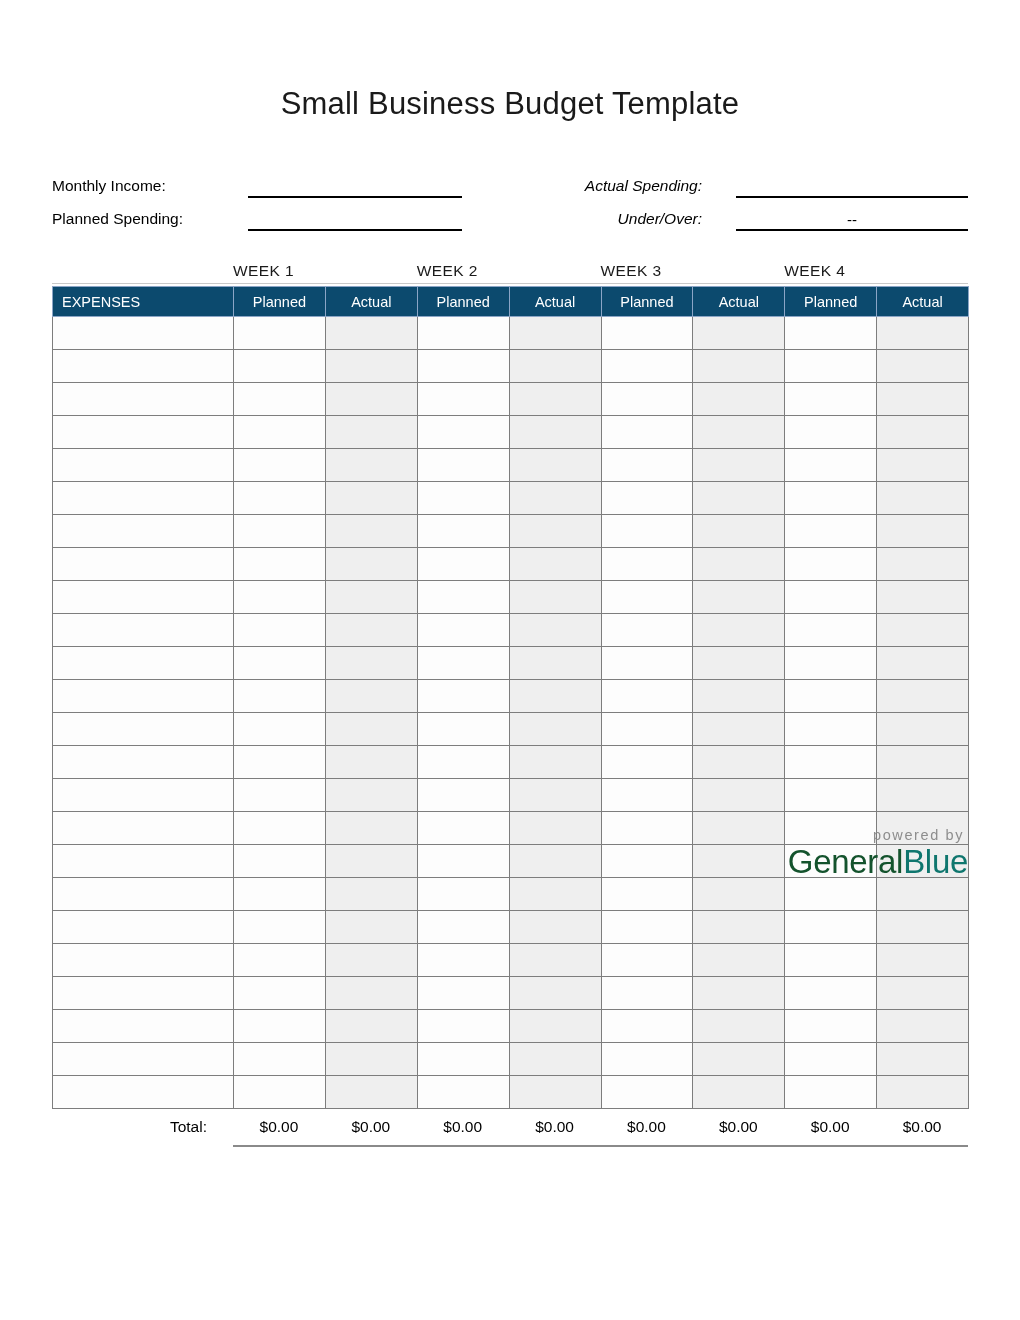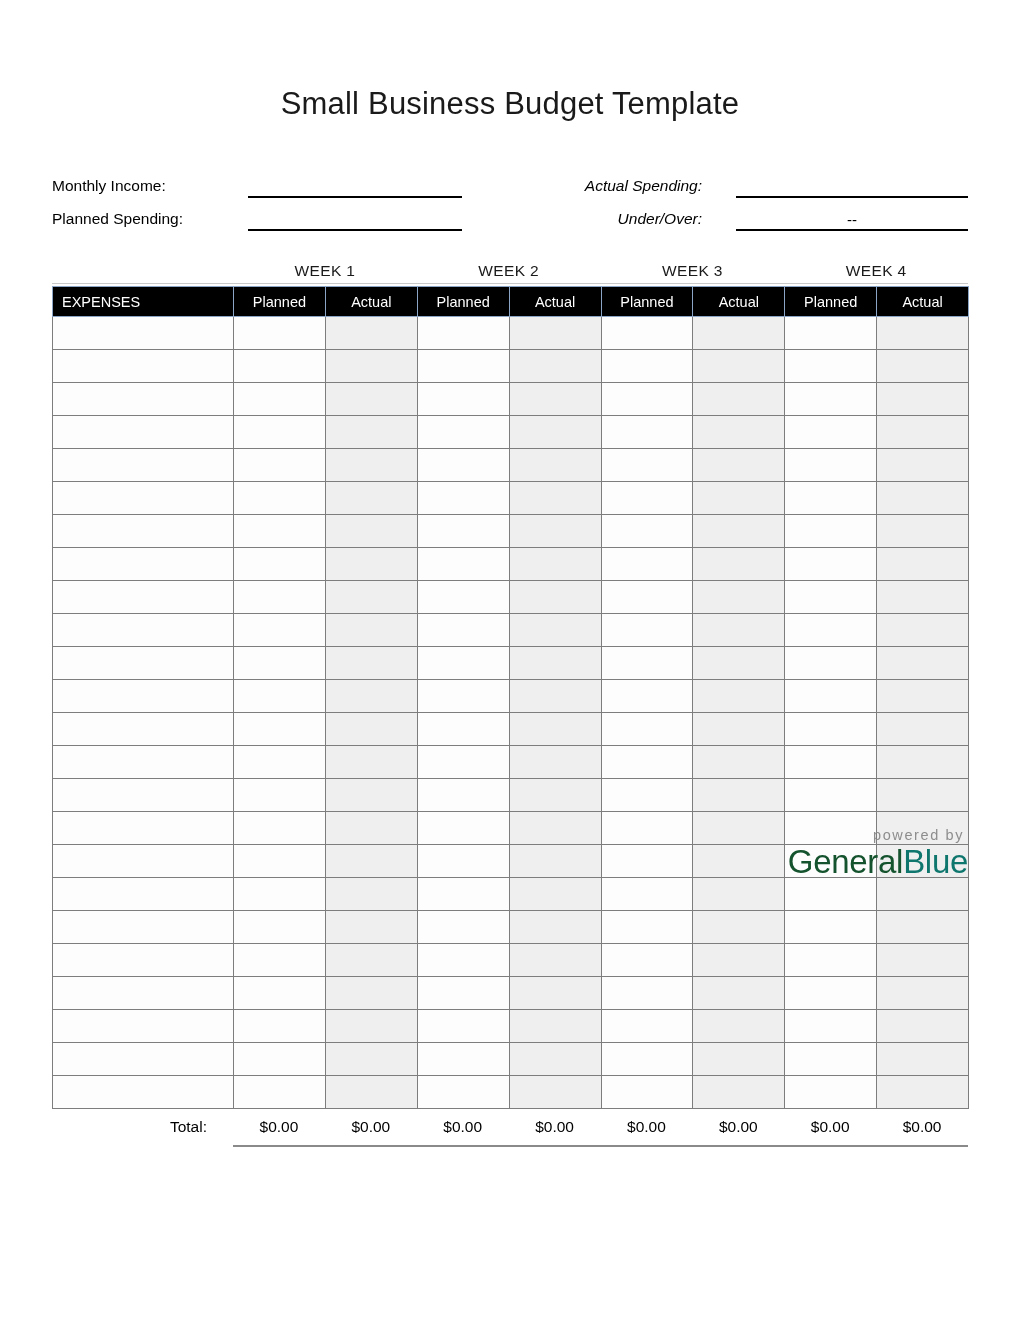--- a/index.html
+++ b/index.html
@@ -80,38 +80,37 @@
     margin-top: 31px;
     border-bottom: 1.2px solid #c9c9c9;
     padding-bottom: 3px;
   }
   .weeks .wk-spacer {
     width: 181px;
     flex: 0 0 181px;
   }
   .weeks .wk {
     flex: 1 1 0;
-    text-align: center;
     font-size: 15.5px;
     letter-spacing: 0.4px;
     color: #1a1a1a;
   }
 
   
   table.budget {
     border-collapse: collapse;
     width: 916px;
     table-layout: fixed;
     margin-top: 2px;
   }
   table.budget col.c-exp { width: 181px; }
   table.budget col.c-num { width: 91.875px; }
 
   table.budget thead th {
-    background: #000000;
+    background: #0c4a6e;
     color: #ffffff;
     font-weight: normal;
     font-size: 14.5px;
     height: 30px;
     border: 1.6px solid #8ba5c6;
     padding: 0 8px;
     box-sizing: border-box;
   }
   table.budget thead th.exp-head {
     text-align: left;

